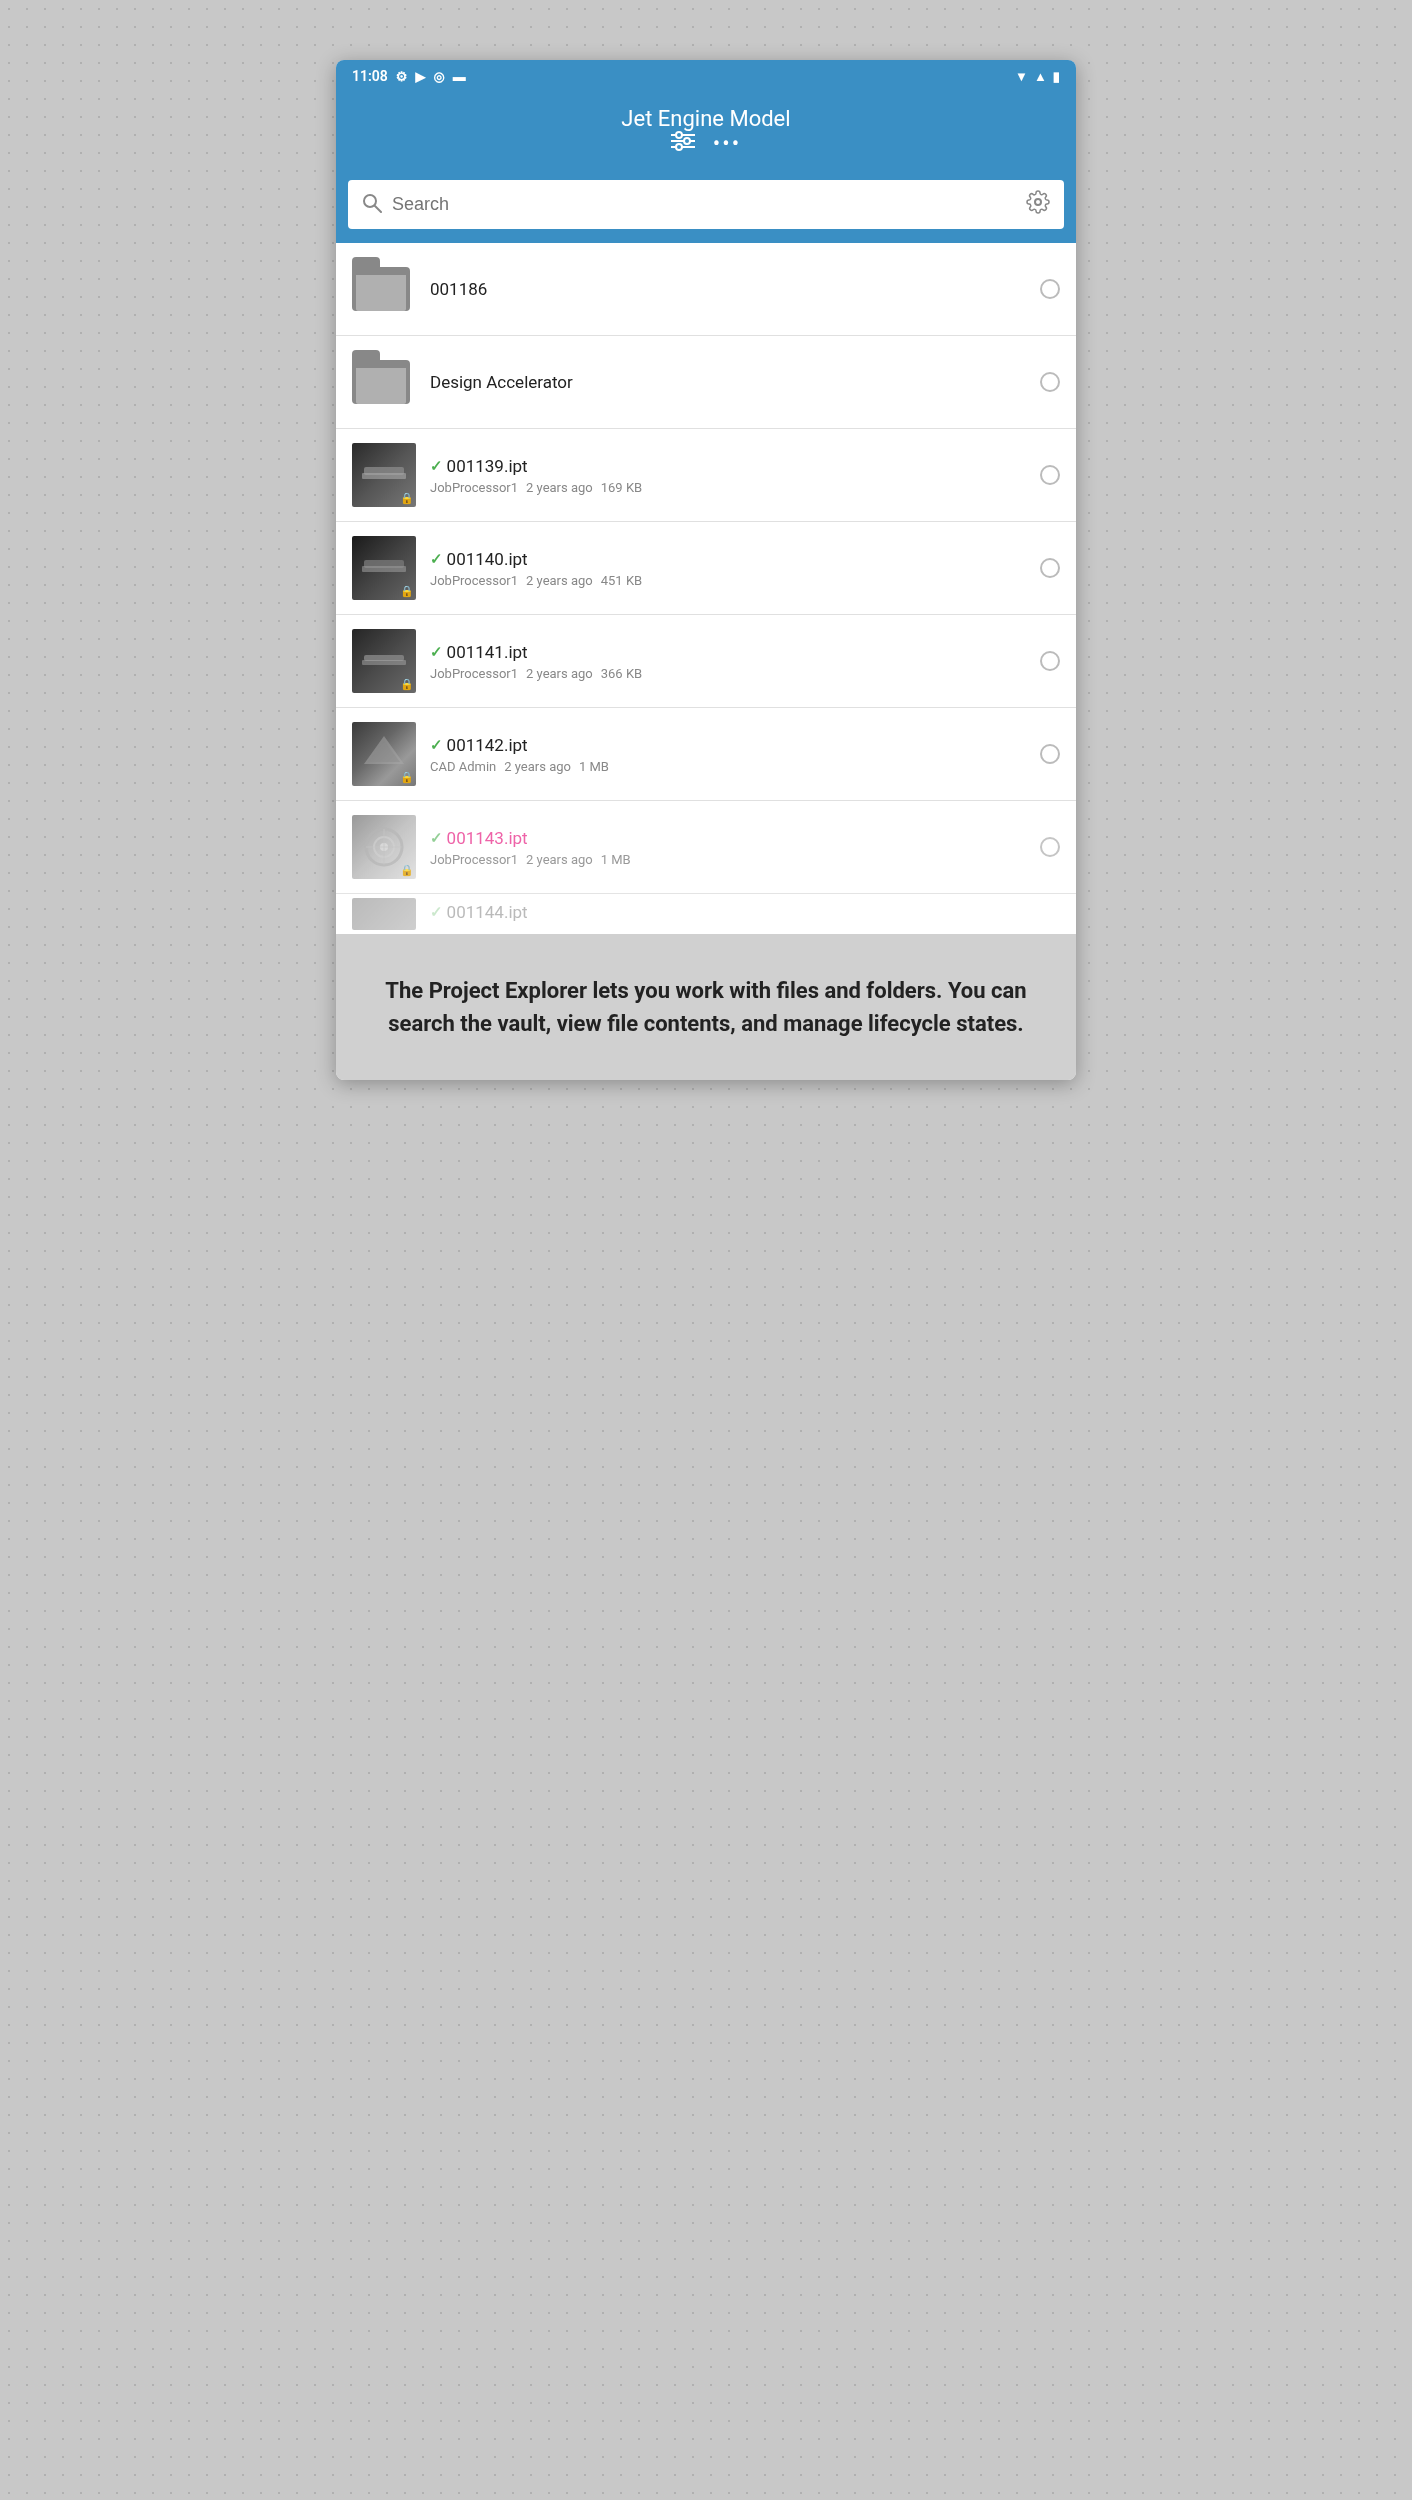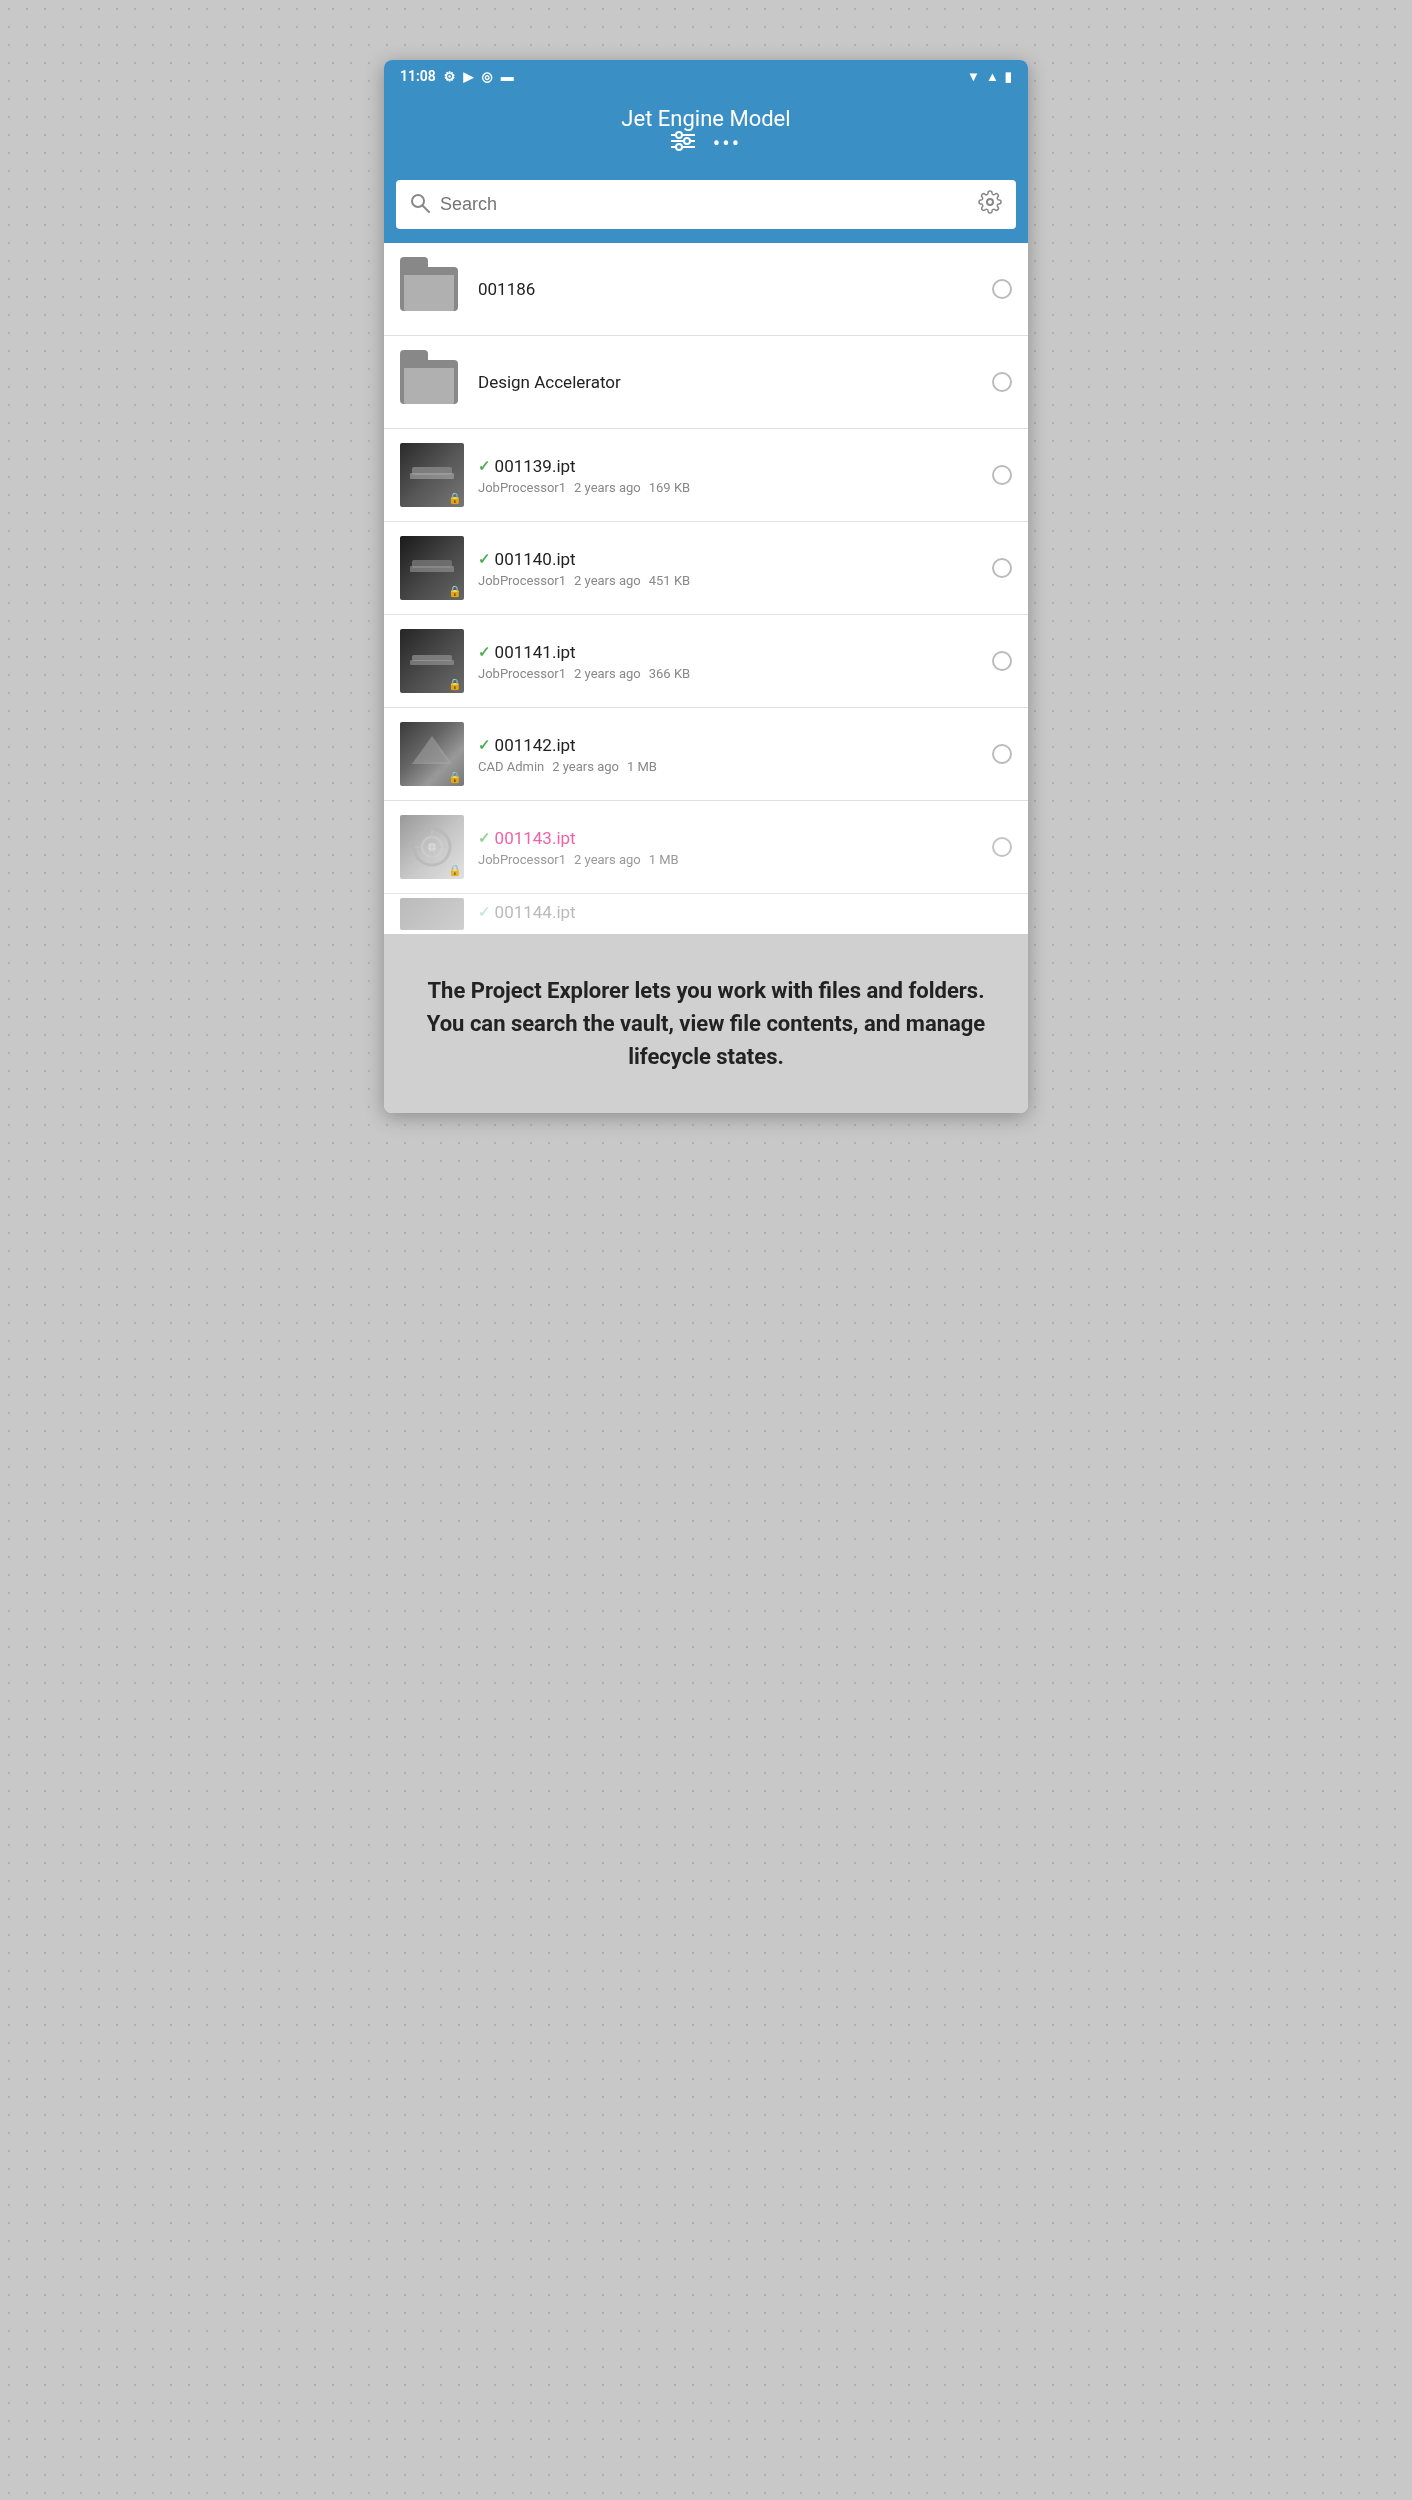--- a/index.html
+++ b/index.html
@@ -10,21 +10,21 @@
       background-size: 18px 18px;
       display: flex;
       justify-content: center;
       align-items: flex-start;
       min-height: 2500px;
       font-family: 'Roboto', Arial, sans-serif;
       padding: 60px 0;
     }
 
     .phone-container {
-      width: 644px;
+      width: 740px;
       background: #f0f0f0;
       border-radius: 8px;
       overflow: hidden;
       box-shadow: 0 4px 20px rgba(0,0,0,0.3);
     }
 
     
     .status-bar {
       background: #3a8fc4;
       display: flex;

